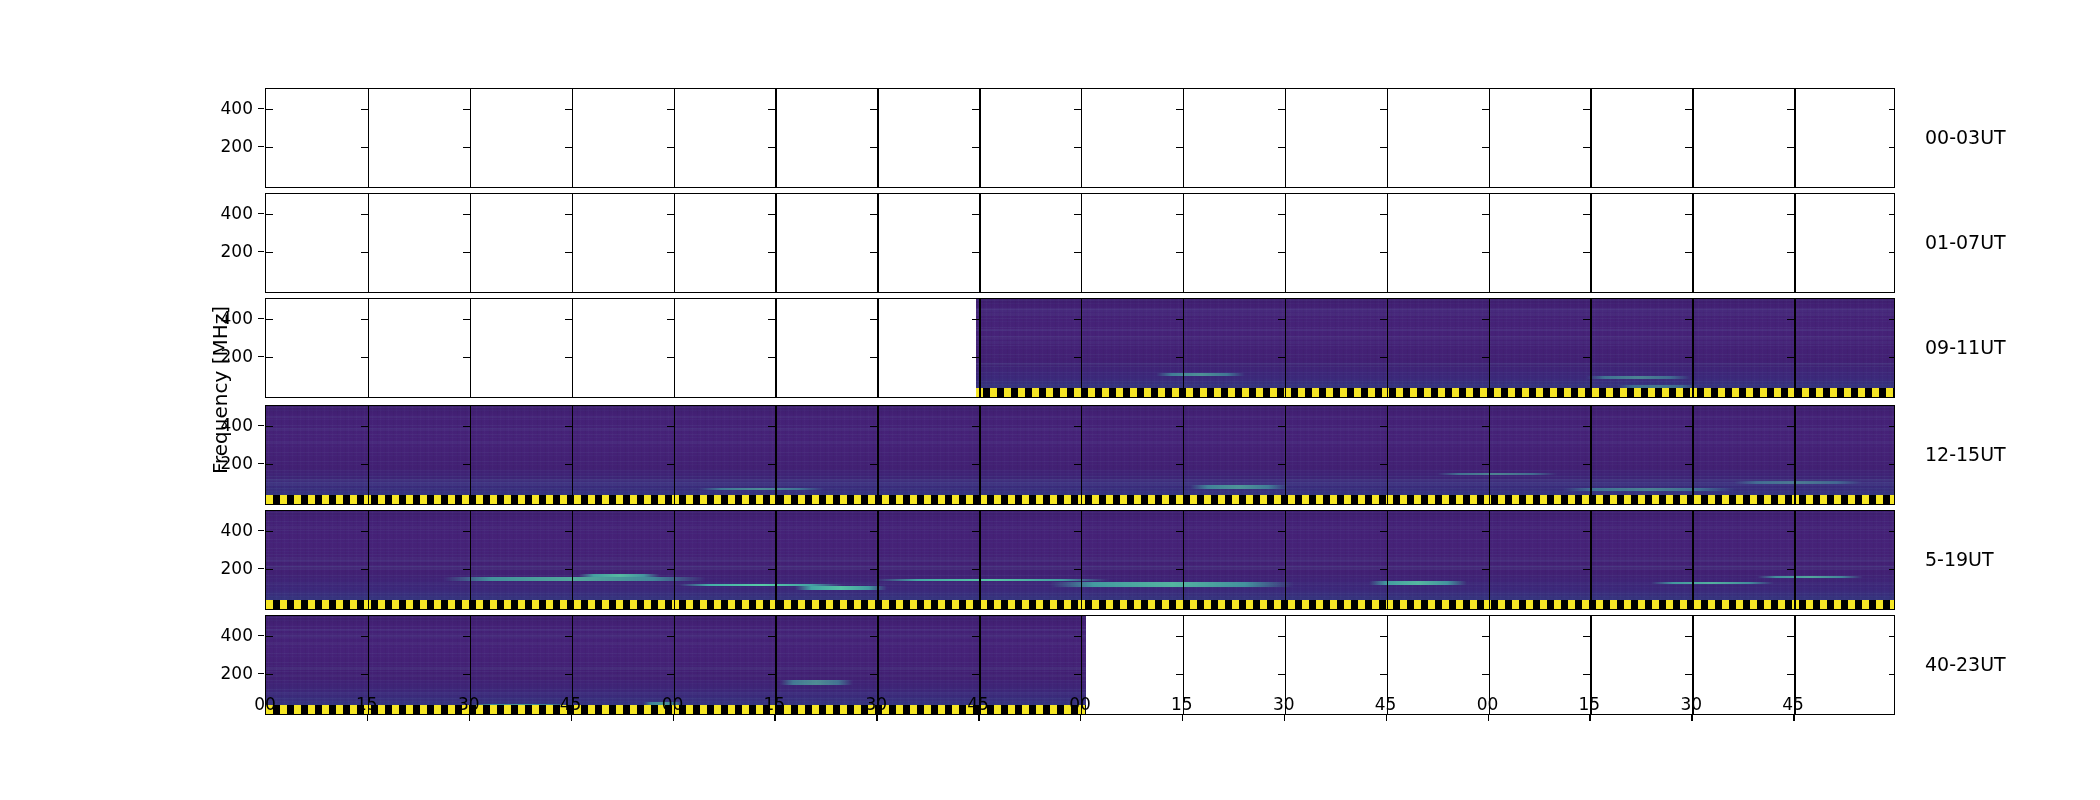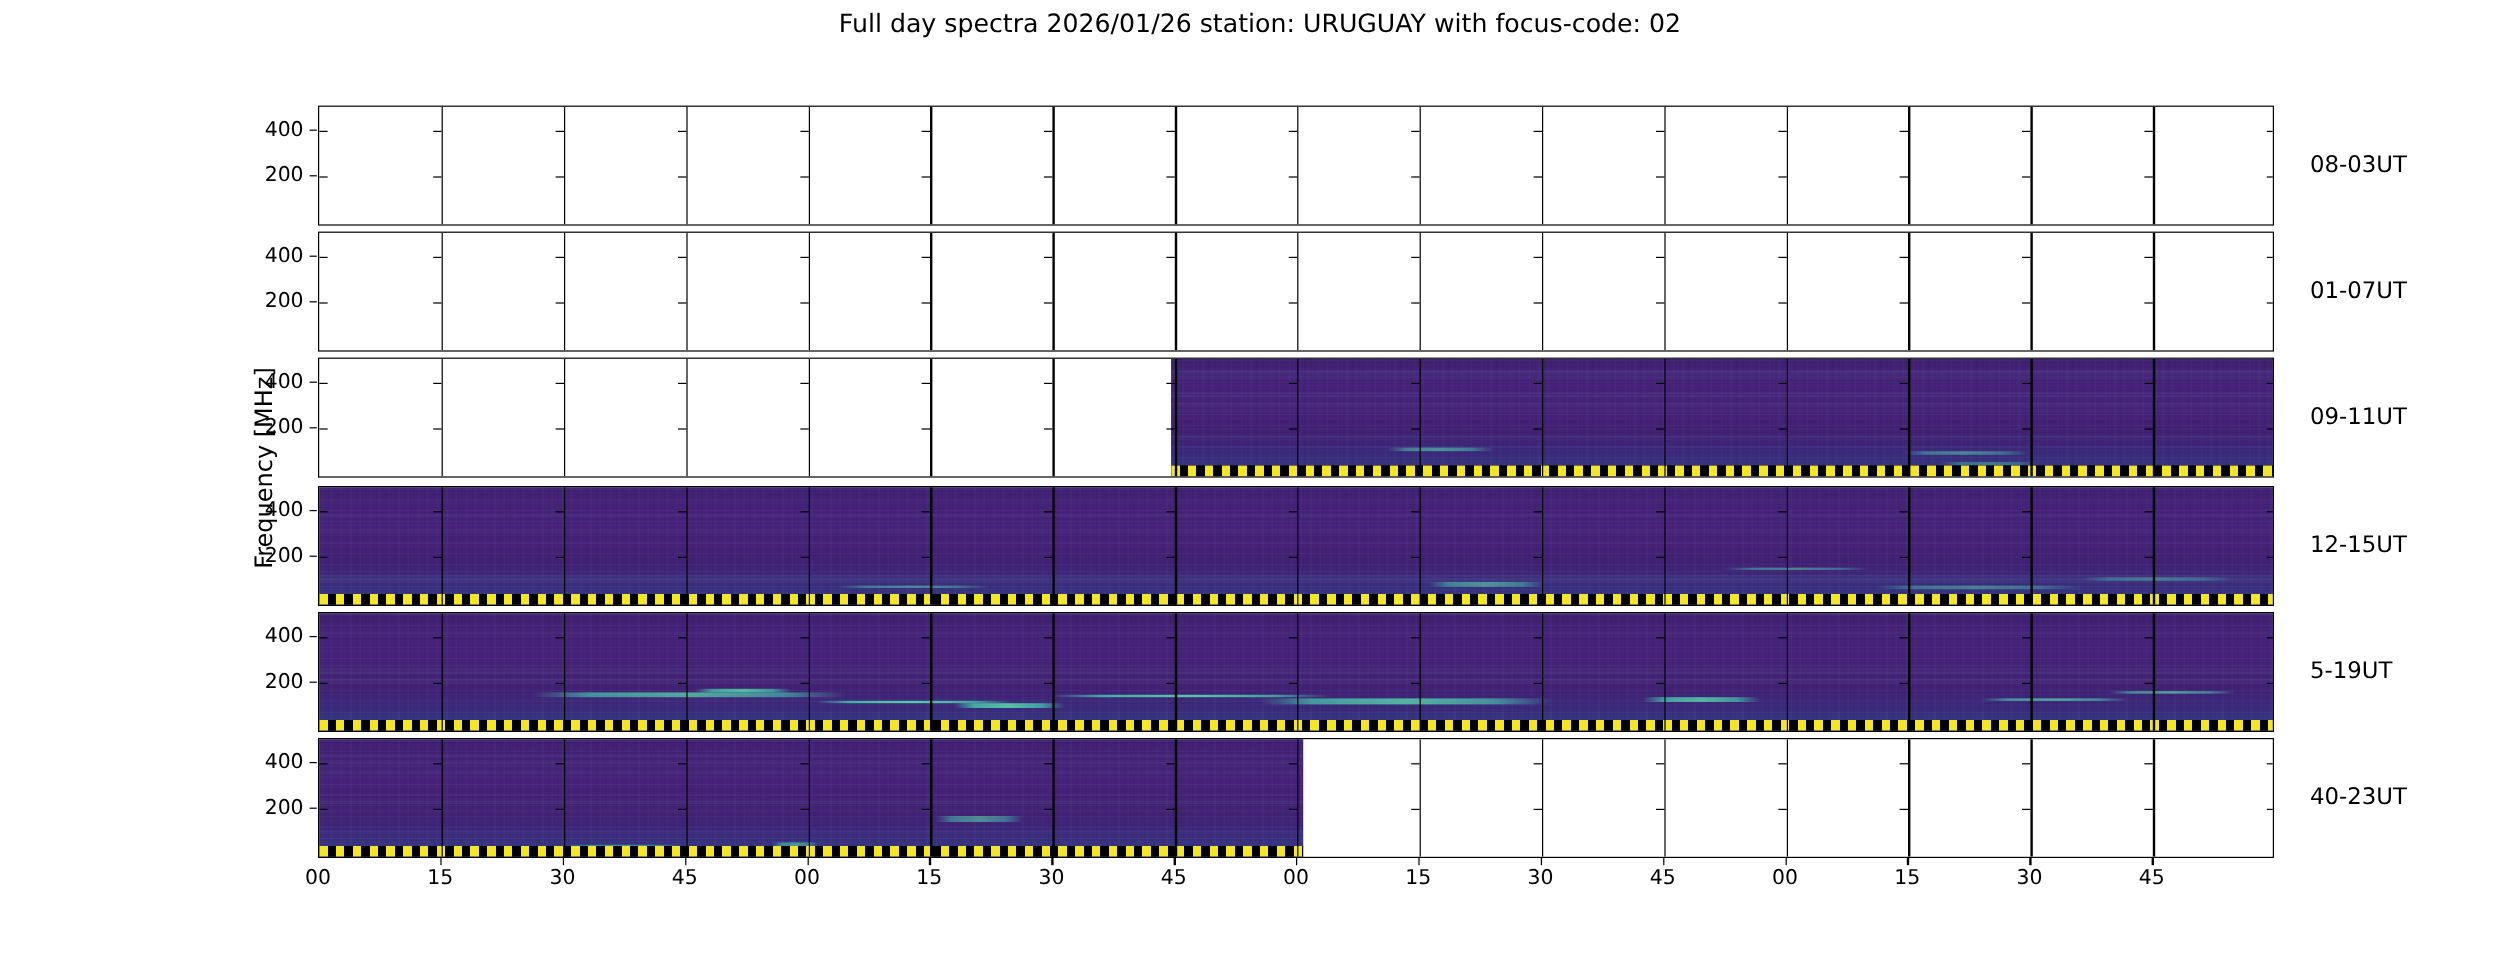--- a/index.html
+++ b/index.html
@@ -124,30 +124,29 @@
 
   
   .rowlabel{
     position:absolute;left:1925px;
     font-size:19px;color:#000;white-space:nowrap;
   }
 
   
   .xtmark{position:absolute;width:1.4px;height:6px;background:#000;}
   .xtlabel{
-    position:absolute;top:722px;width:60px;margin-left:-30px;
+    position:absolute;top:694px;width:60px;margin-left:-30px;
     text-align:center;font-size:17px;color:#000;white-space:nowrap;
   }
 </style>
 </head>
 <body>
 
 <div id="figure">
 
-  <div id="title">Full day spectra 2026/01/26 station: URUGUAY with focus-code: 02</div>
 
   <div id="ylabel">Frequency [MHz]</div>
 
   <div id="rows-container">
       <div class="row" style="top: 88px; height: 100px;">
         <div class="plotarea">
           <div class="vline" style="left: 101.875px;"></div>
           <div class="vline" style="left: 203.75px;"></div>
           <div class="vline" style="left: 305.625px;"></div>
           <div class="vline" style="left: 407.5px;"></div>
@@ -556,21 +555,21 @@
       <div class="ytlabel" style="left: 193px; top: 520px;">400</div>
       <div class="ytmark" style="left: 258px; top: 530px;"></div>
       <div class="ytlabel" style="left: 193px; top: 558px;">200</div>
       <div class="ytmark" style="left: 258px; top: 568px;"></div>
       <div class="ytlabel" style="left: 193px; top: 625px;">400</div>
       <div class="ytmark" style="left: 258px; top: 635px;"></div>
       <div class="ytlabel" style="left: 193px; top: 663px;">200</div>
       <div class="ytmark" style="left: 258px; top: 673px;"></div>
     </div>
   <div id="rowlabels-container">
-      <div class="rowlabel" style="top: 126px;">08-03UT</div>
+      <div class="rowlabel" style="top: 126px;">00-03UT</div>
       <div class="rowlabel" style="top: 231px;">01-07UT</div>
       <div class="rowlabel" style="top: 336px;">09-11UT</div>
       <div class="rowlabel" style="top: 443px;">12-15UT</div>
       <div class="rowlabel" style="top: 548px;">5-19UT</div>
       <div class="rowlabel" style="top: 653px;">40-23UT</div>
     </div>
   <div id="xaxis-container">
       <div class="xtlabel" style="left: 265px;">00</div>
       <div class="xtmark" style="left: 366.875px; top: 715px;"></div>
       <div class="xtlabel" style="left: 366.875px;">15</div>

